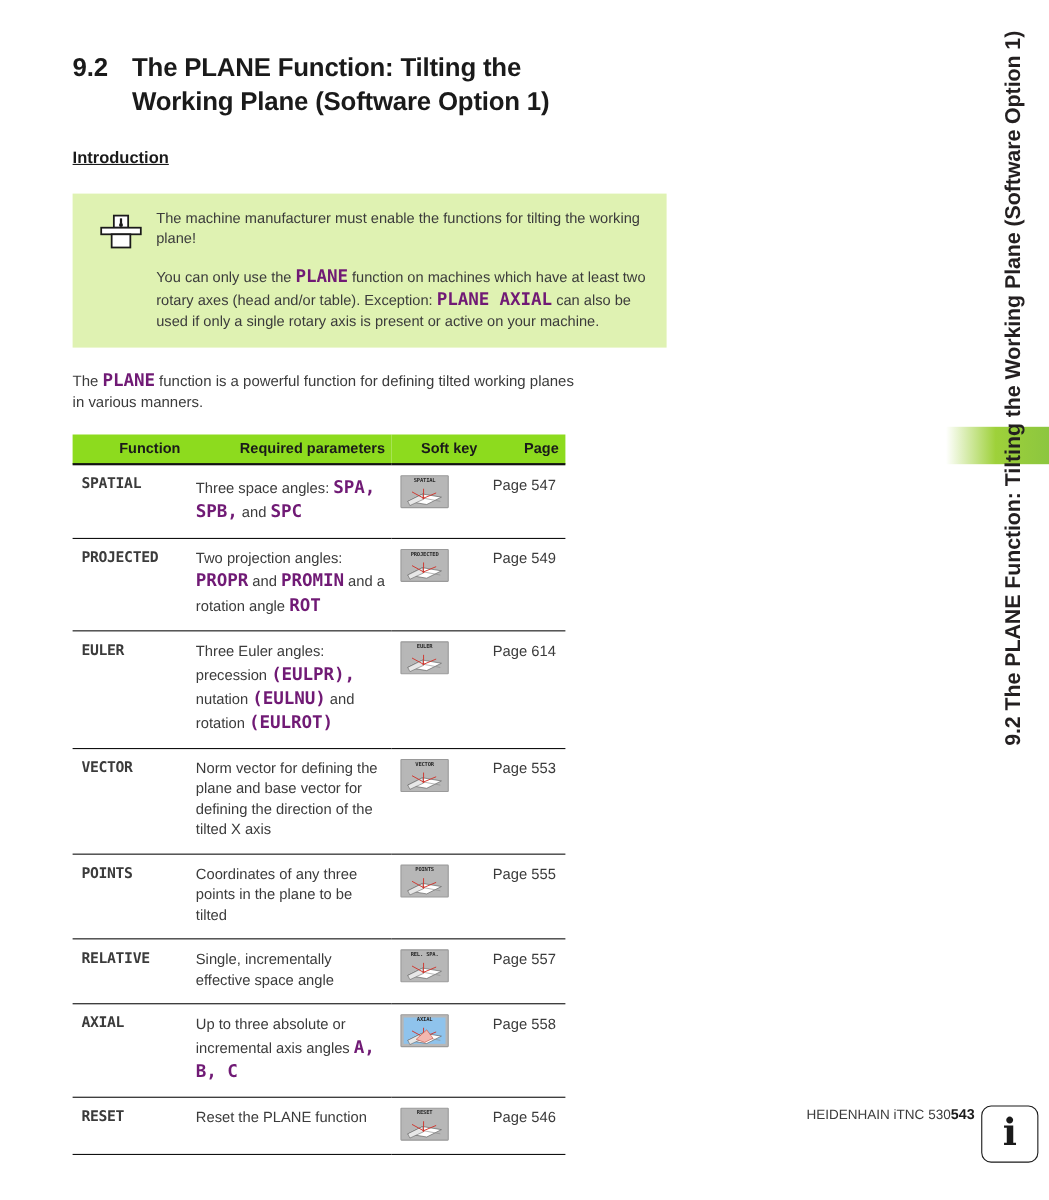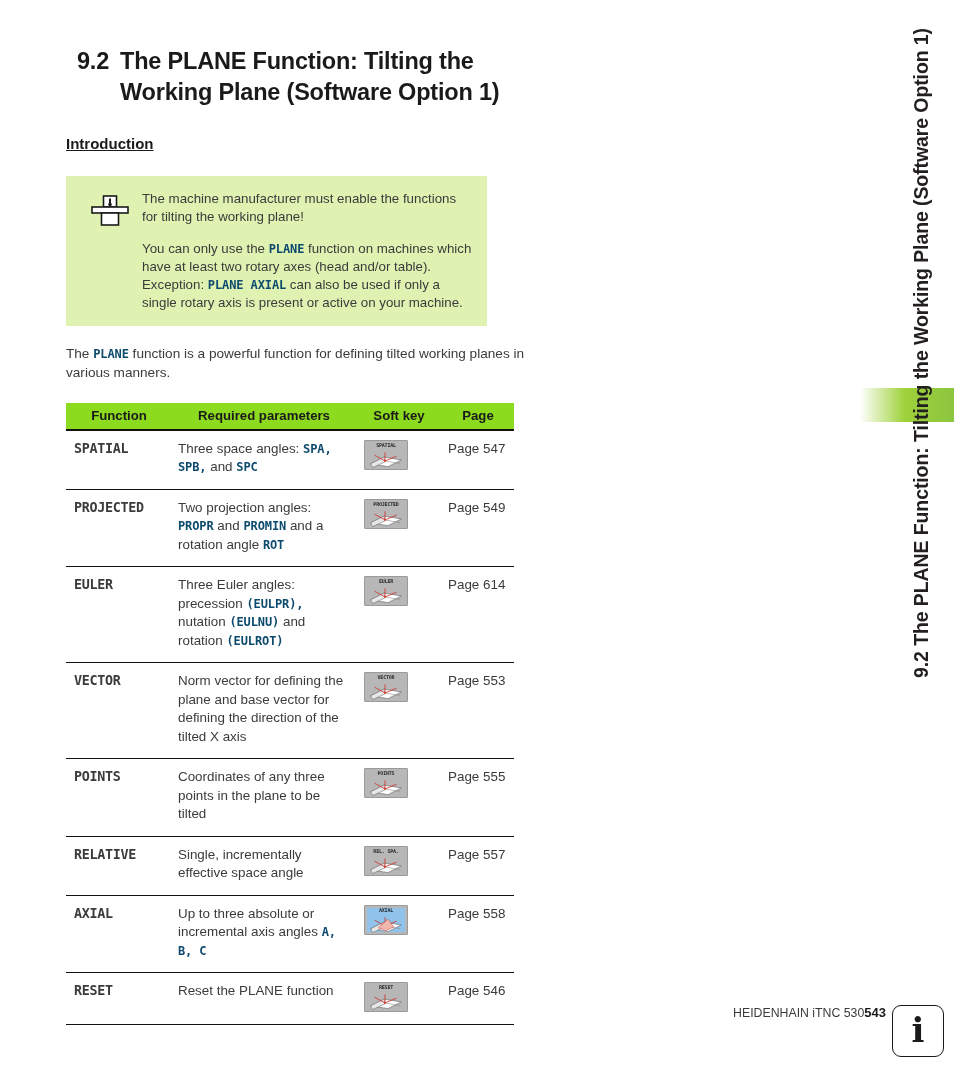--- a/index.html
+++ b/index.html
@@ -58,36 +58,36 @@
 
   .chapter-title {
     display: flex;
     margin-top: 46px;
     font-size: 23.5px;
     font-weight: bold;
     line-height: 1.30;
     letter-spacing: -0.2px;
     color: #1a1a1a;
   }
-  .chapter-num { width: 54px; flex: 0 0 54px; text-align: center; }
+  .chapter-num { width: 54px; flex: 0 0 54px; }
   .chapter-text { flex: 1 1 auto; }
 
   .section-title {
     margin-top: 28px;
     font-size: 15px;
     font-weight: bold;
     color: #1a1a1a;
     text-decoration: underline;
   }
 
   
   .note-box {
     margin-top: 24px;
     background: #dff2b2;
-    width: 421px;
+    width: 540px;
     padding: 14px 14px 14px 12px;
     display: flex;
     gap: 0;
   }
   .note-icon {
     flex: 0 0 64px;
     padding-top: 4px;
     display: flex;
     justify-content: center;
     align-items: flex-start;
@@ -96,22 +96,22 @@
     flex: 1 1 auto;
     font-size: 13.3px;
     line-height: 1.37;
     color: #3b3b3b;
   }
   .note-body p { margin: 0; }
   .note-body p + p { margin-top: 13px; }
   .mono {
     font-family: "DejaVu Sans Mono", "Liberation Mono", monospace;
     font-weight: bold;
-    font-size: 12px;
-    color: #0c4a6e;
+    font-size: 16px;
+    color: #701a75;
     letter-spacing: -0.1px;
   }
 
   
   .body-p {
     font-size: 13.6px;
     line-height: 1.38;
     color: #3b3b3b;
     margin: 0;
   }
@@ -123,21 +123,21 @@
     margin-top: 20px;
     width: 448px;
     border-collapse: collapse;
     table-layout: fixed;
   }
   table.ptable thead th {
     background: #8ddb1e;
     font-size: 13.2px;
     font-weight: bold;
     color: #1a1a1a;
-    text-align: center;
+    text-align: right;
     padding: 5px 6px 6px 8px;
     border-bottom: 2px solid #111;
   }
   table.ptable td {
     vertical-align: top;
     padding: 9px 6px 12px 8px;
     border-bottom: 1px solid #111;
     font-size: 13.4px;
     line-height: 1.38;
     color: #3b3b3b;

